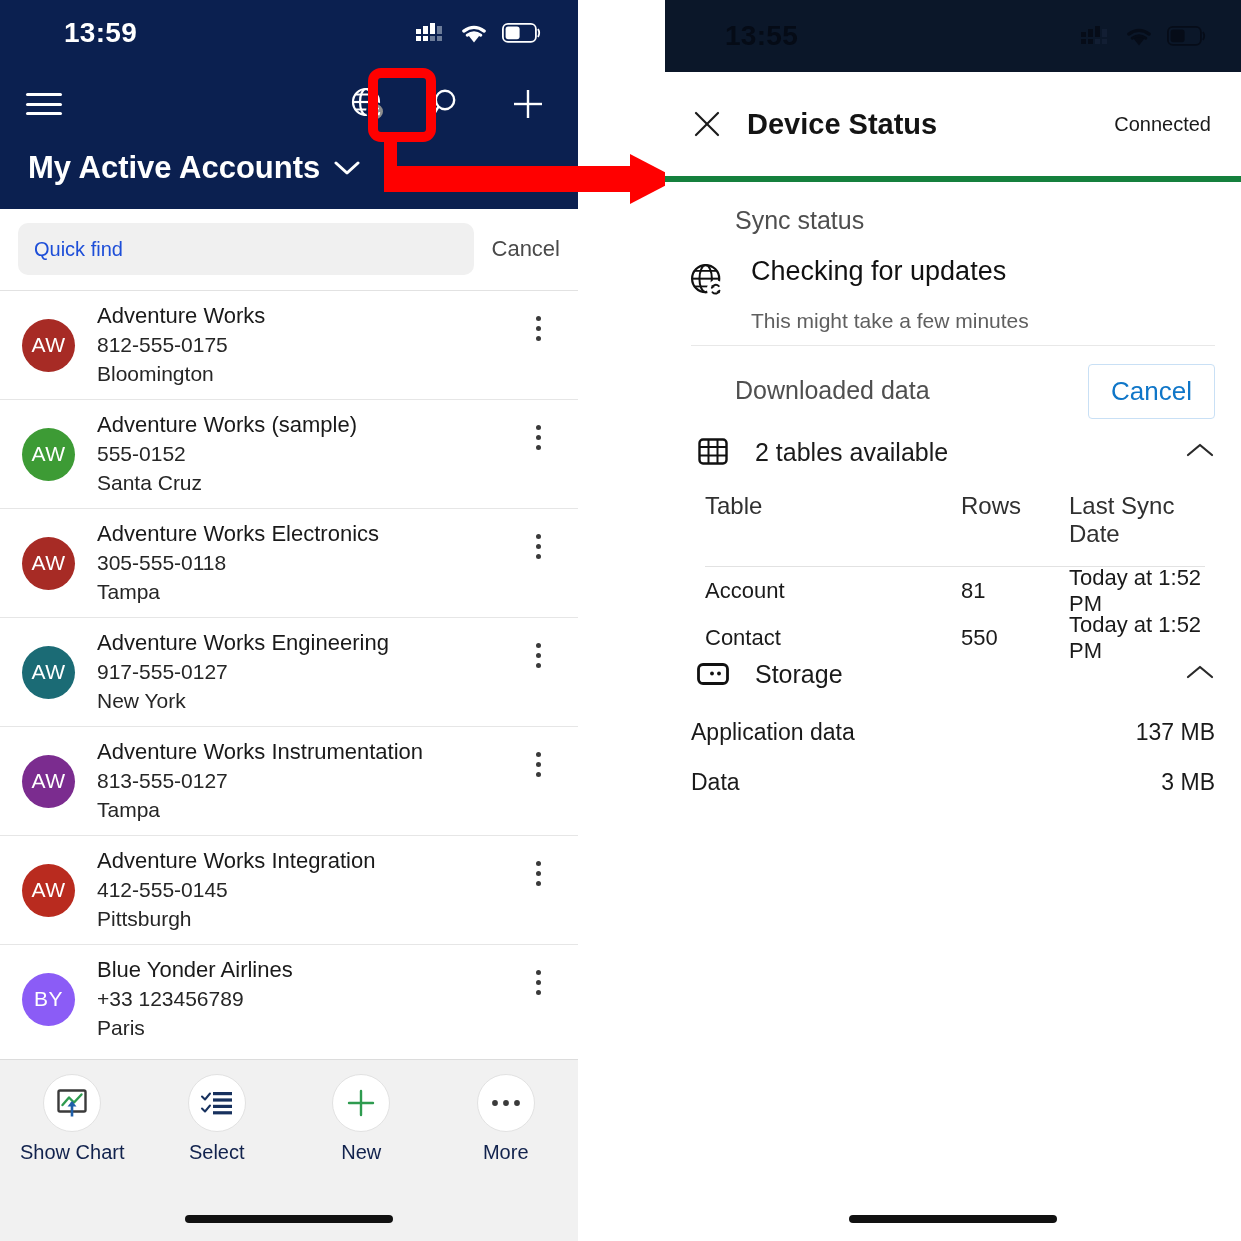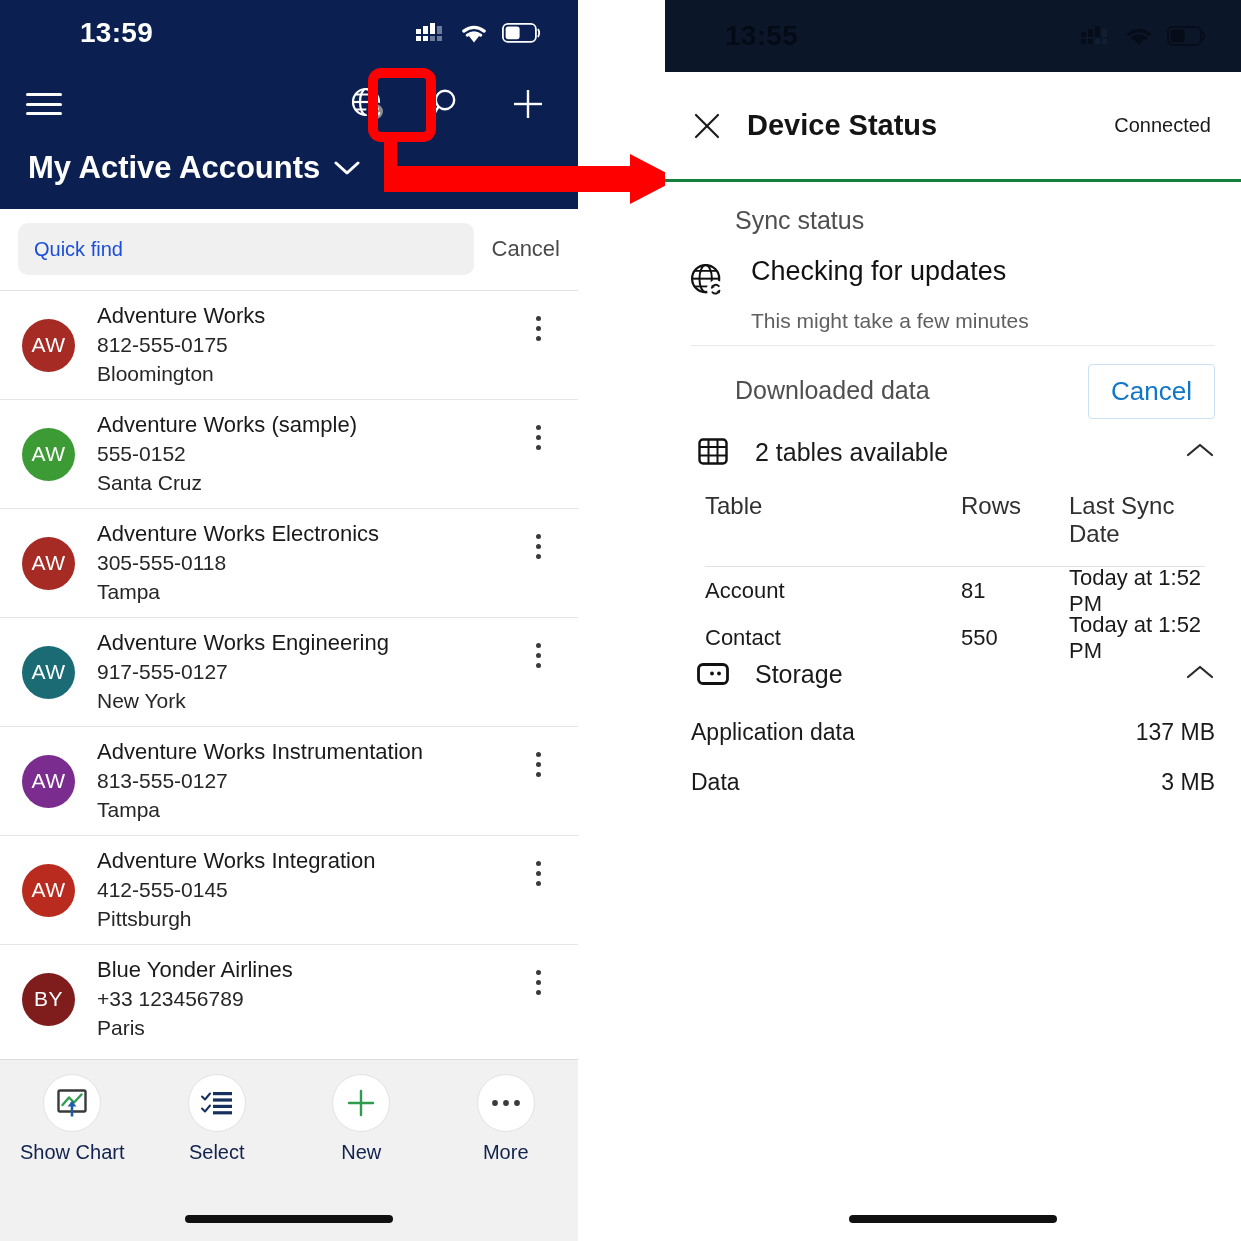--- a/index.html
+++ b/index.html
@@ -17,21 +17,21 @@
     width: 578px; height: 1241px;
     background: #ffffff; overflow: hidden;
   }
   .nav-header {
     position: absolute; left: 0; top: 0; width: 578px; height: 209px;
     background: #0B2050;
   }
   .statusbar-l {
     position: absolute; left: 0; top: 0; width: 578px; height: 66px;
     display: flex; align-items: center; justify-content: space-between;
-    padding: 0 36px 0 80px;
+    padding: 0 36px 0 64px;
   }
   .sb-time-l { color: #fff; font-size: 28px; font-weight: 700; letter-spacing: .3px; }
   .sb-icons { display: flex; align-items: center; gap: 14px; }
 
   .navrow {
     position: absolute; left: 0; top: 66px; width: 578px; height: 76px;
     display: flex; align-items: center; justify-content: space-between;
     padding: 0 30px 0 26px;
   }
   .hamburger { width: 36px; height: 22px; display: flex; flex-direction: column; justify-content: space-between; }
@@ -99,21 +99,21 @@
     position: absolute; left: 0; top: 0; width: 576px; height: 72px;
     background: #0B1729;
     display: flex; align-items: center; justify-content: space-between;
     padding: 0 34px 0 60px;
   }
   .sb-time-r { color: #050B16; font-size: 28px; font-weight: 700; letter-spacing: .3px; }
 
   .ds-header {
     position: absolute; left: 0; top: 72px; width: 576px; height: 110px;
     display: flex; align-items: center; padding: 0 30px 0 20px;
-    border-bottom: 3px solid #15803d;
+    border-bottom: 6px solid #15803d;
   }
   .ds-close { width: 44px; height: 44px; display:flex; align-items:center; justify-content:center; }
   .ds-title { margin-left: 18px; font-size: 29px; font-weight: 700; color: #141414; }
   .ds-conn { margin-left: auto; font-size: 20px; color: #1A1A1A; }
 
   .sec-label { position: absolute; left: 26px; font-size: 25px; color: #4F4F4F; margin-left: 44px; }
 
   .sync-item { position: absolute; left: 24px; top: 256px; display: flex; align-items: flex-start; gap: 22px; }
   .sync-txt { display: flex; flex-direction: column; gap: 15px; }
   .sync-title { font-size: 27px; color: #111; }
@@ -323,21 +323,21 @@
             <span class="acct-phone">412-555-0145</span>
             <span class="acct-city">Pittsburgh</span>
           </span>
           <span class="kebab">
             <i></i>
             <i></i>
             <i></i>
           </span>
         </div>
         <div class="acct-row">
-          <span class="avatar" style="background:#7f1d1d">
+          <span class="avatar" style="background:#8b5cf6">
             <span>BY</span>
           </span>
           <span class="acct-text">
             <span class="acct-name">Blue Yonder Airlines</span>
             <span class="acct-phone">+33 123456789</span>
             <span class="acct-city">Paris</span>
           </span>
           <span class="kebab">
             <i></i>
             <i></i>

